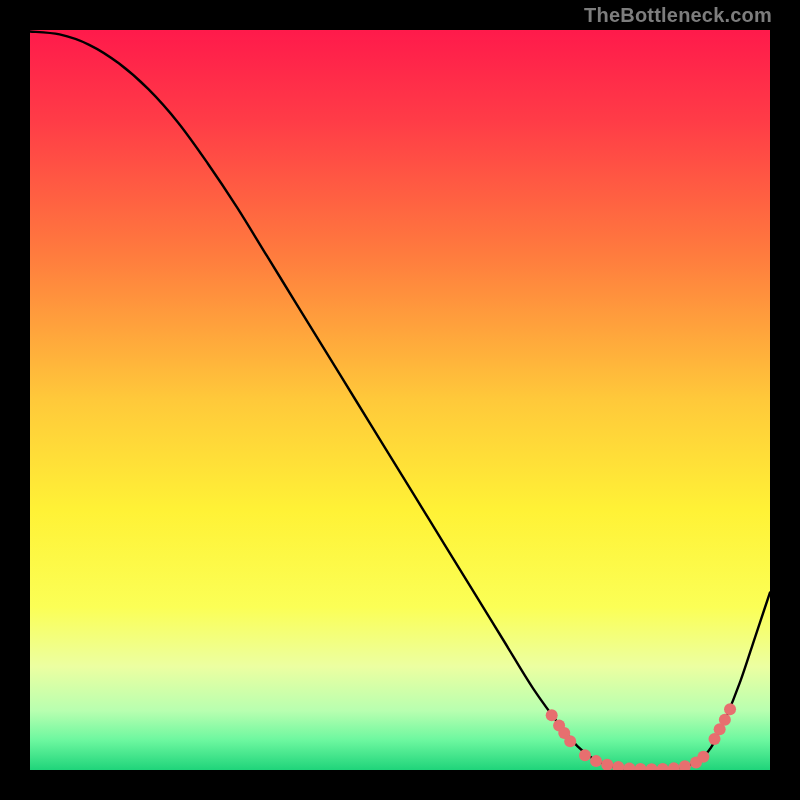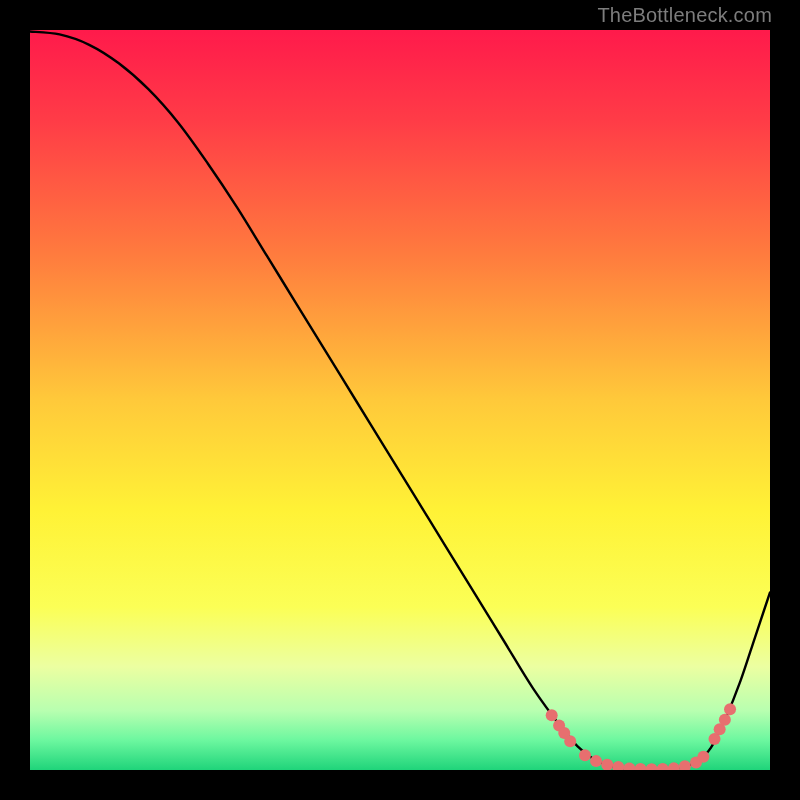--- a/index.html
+++ b/index.html
@@ -8,20 +8,21 @@
     width: 800px;
     height: 800px;
     background: #000;
     overflow: hidden;
   }
   .frame {
     position: relative;
     width: 800px;
     height: 800px;
     background: #000;
+    font-weight: bold;
   }
   .plot-area {
     position: absolute;
     left: 30px;
     top: 30px;
     width: 740px;
     height: 740px;
   }
   .gradient-bg {
     position: absolute;

